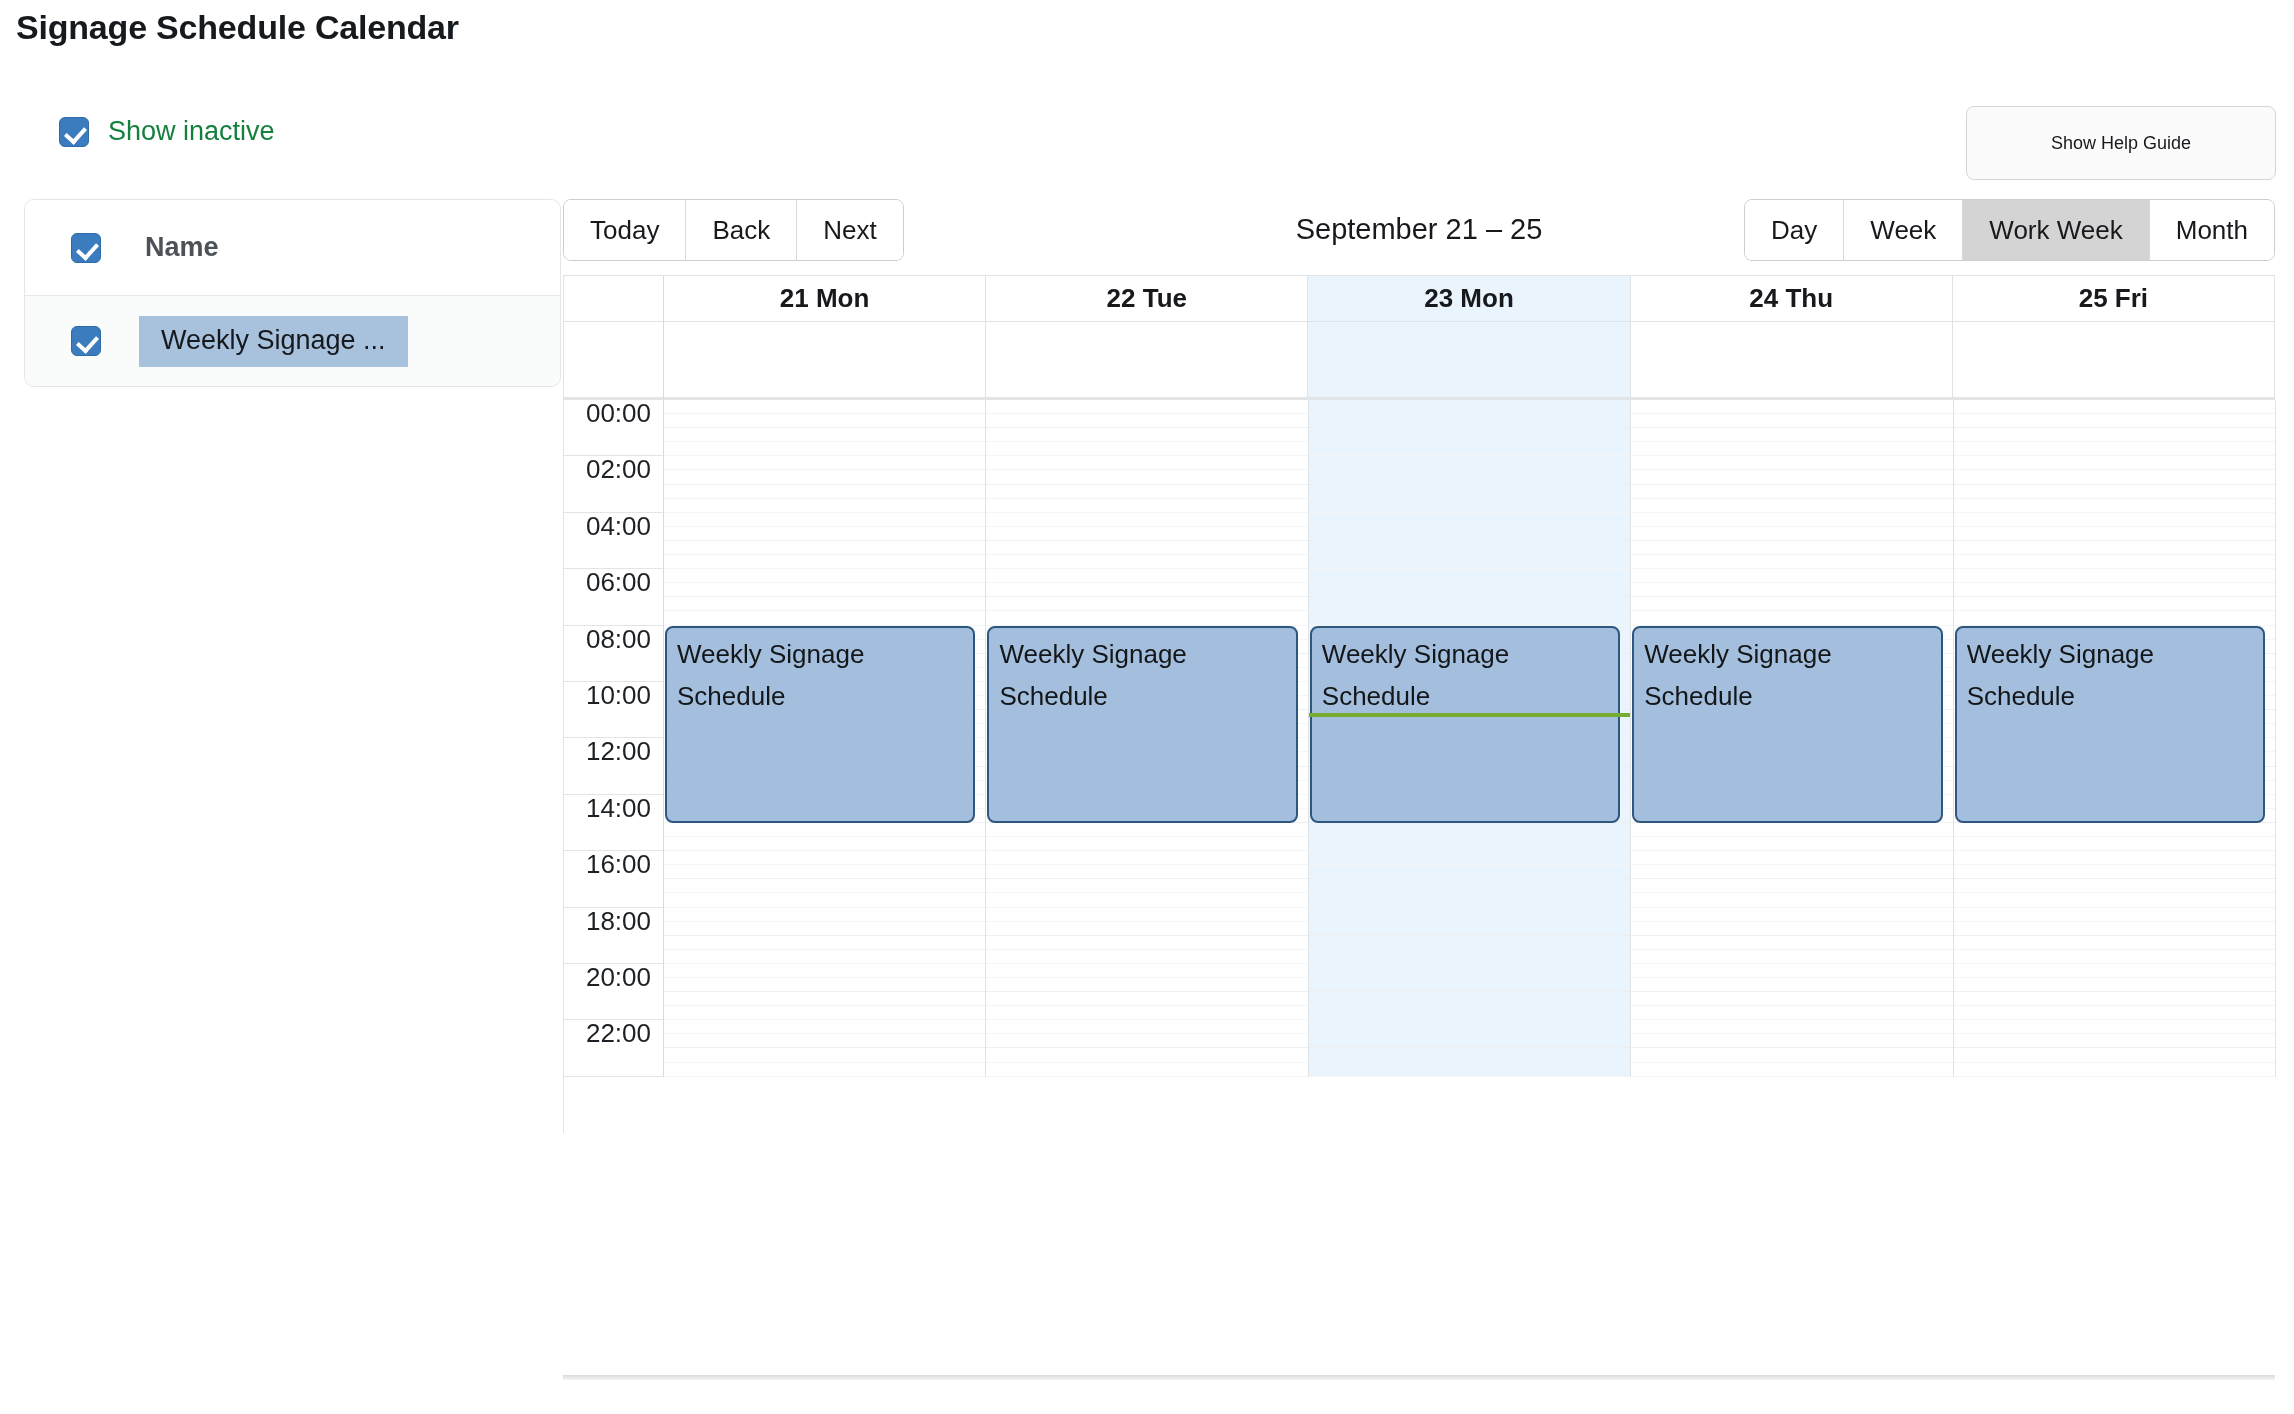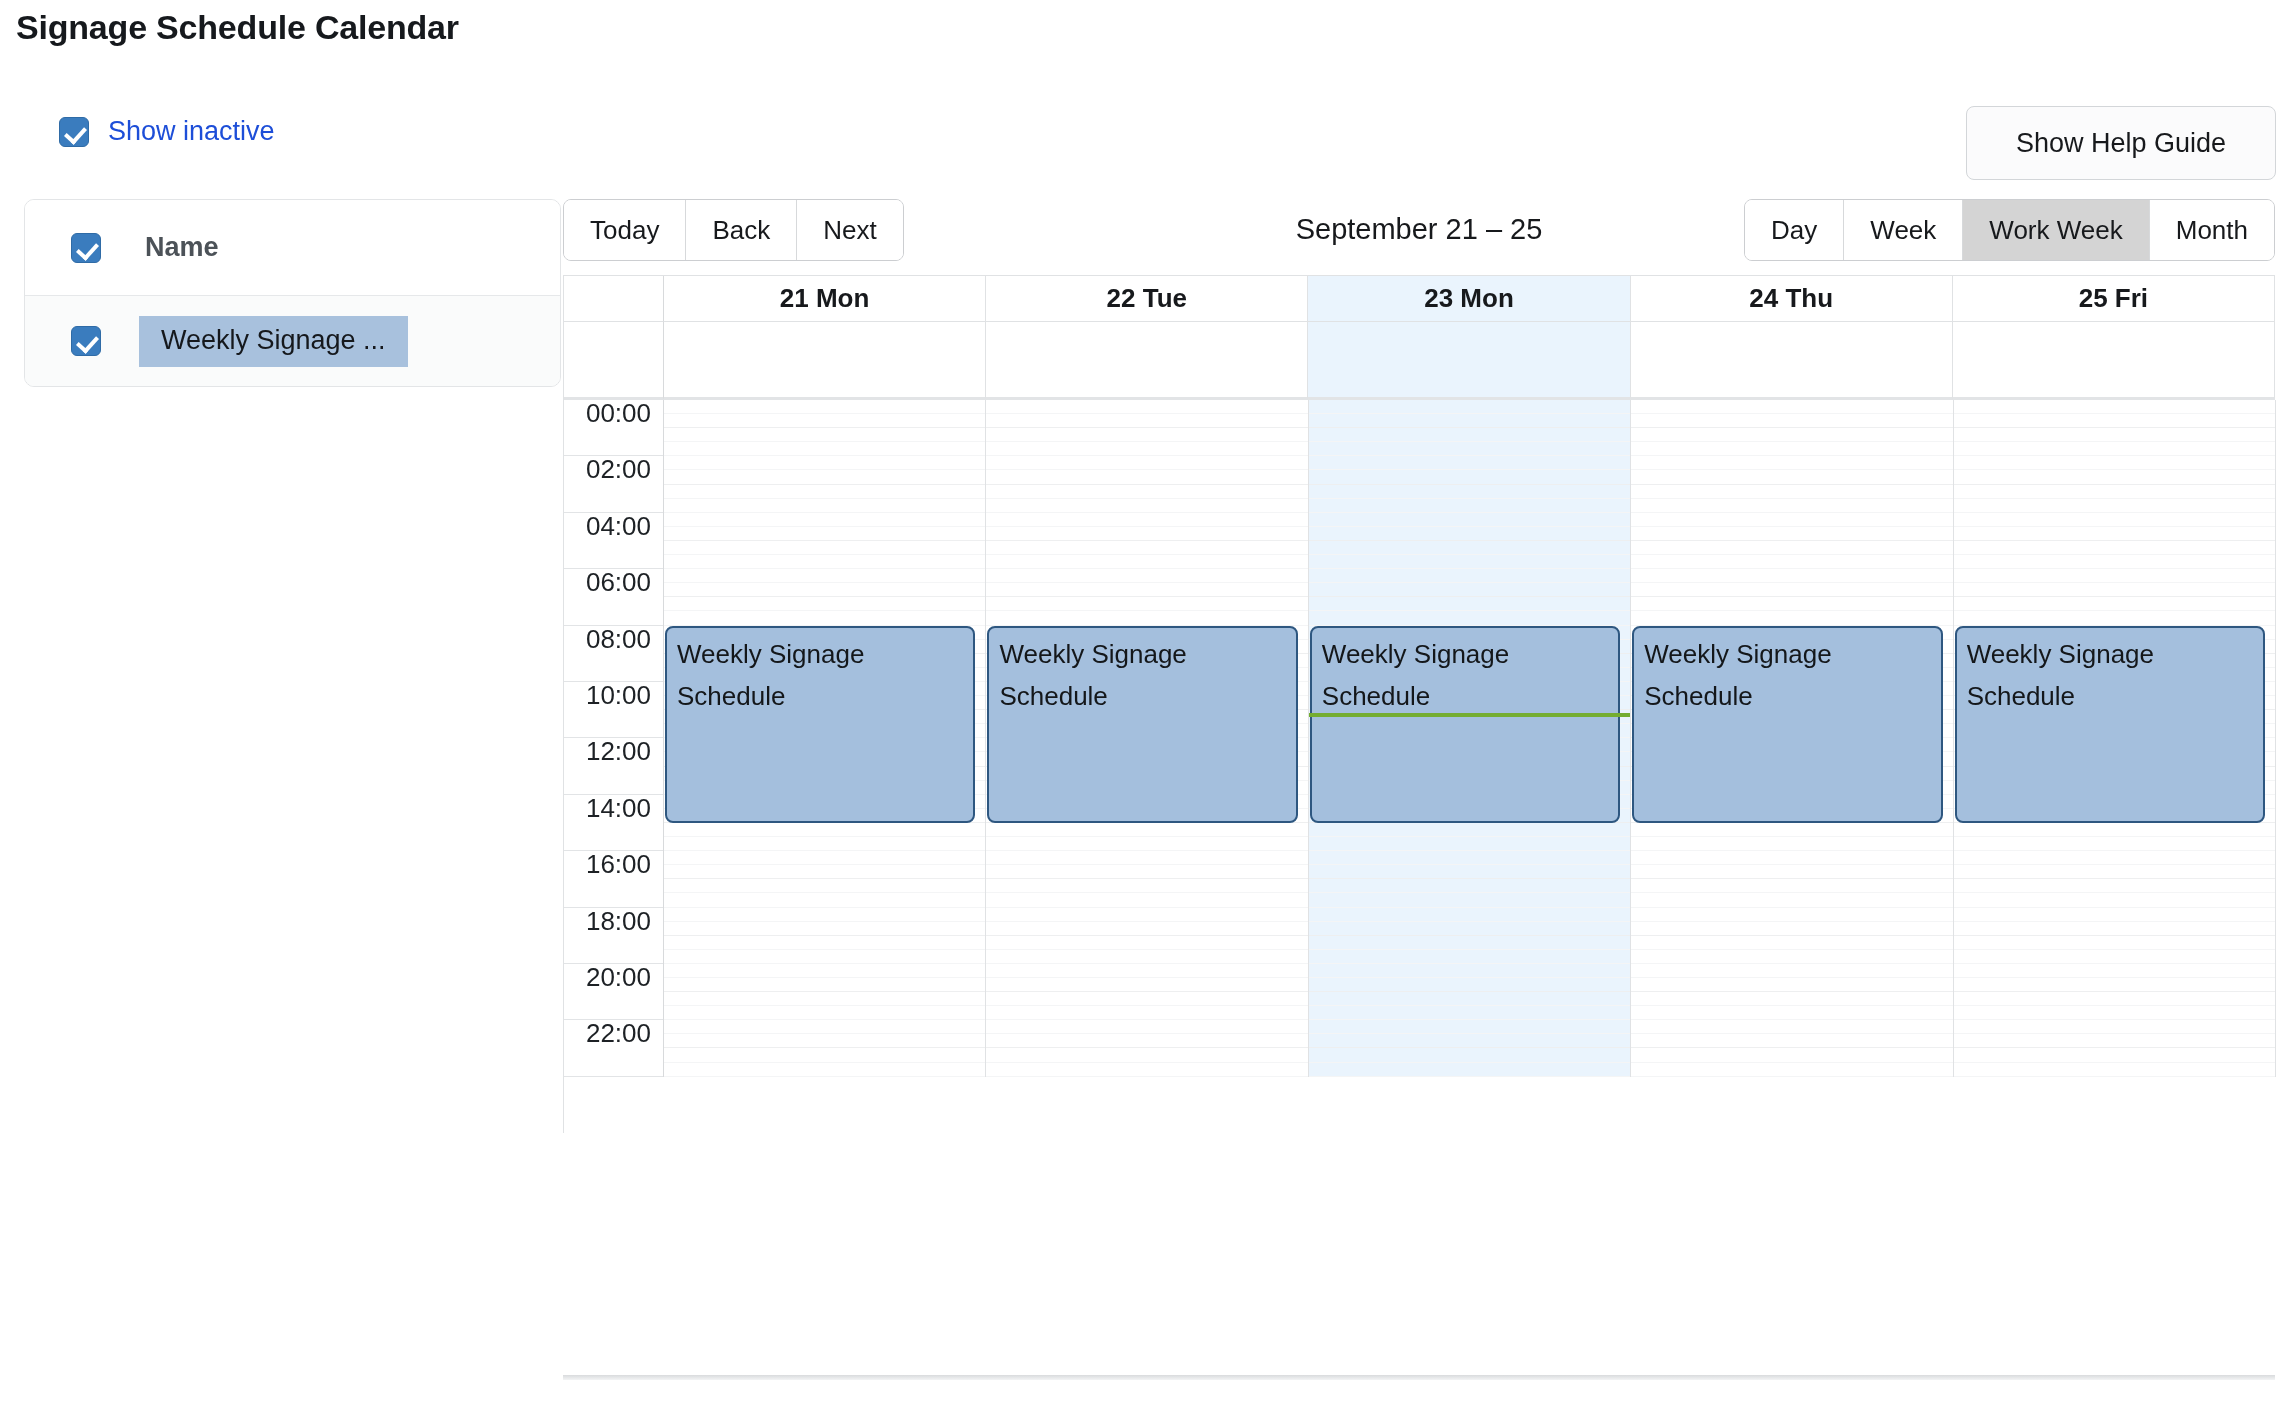--- a/index.html
+++ b/index.html
@@ -31,30 +31,30 @@
     left: 9px; top: 5px; width: 9px; height: 16px;
     border: solid #ffffff; border-width: 0 4px 4px 0;
     transform: rotate(42deg);
   }
 
   
   .show-inactive {
     position: absolute; left: 59px; top: 116px;
     display: flex; align-items: center; gap: 19px;
   }
-  .show-inactive .lbl { font-size: 27px; color: #1d4ed8; }
+  .show-inactive .lbl { font-size: 27px; color: #15803d; }
 
   
   .help-btn {
     position: absolute; left: 1966px; top: 106px;
     width: 310px; height: 74px;
     border: 1px solid #d3d6d9; border-radius: 8px;
     background: #fbfbfc;
     font-family: "Liberation Sans", sans-serif;
-    font-size: 27px; color: #17191c;
+    font-size: 18px; color: #17191c;
     display: flex; align-items: center; justify-content: center;
     cursor: pointer;
   }
 
   
   .sidebar {
     position: absolute; left: 24px; top: 199px;
     width: 537px; height: 188px;
     border: 1px solid #e3e5e7; border-radius: 10px;
     background: #ffffff; overflow: hidden;

